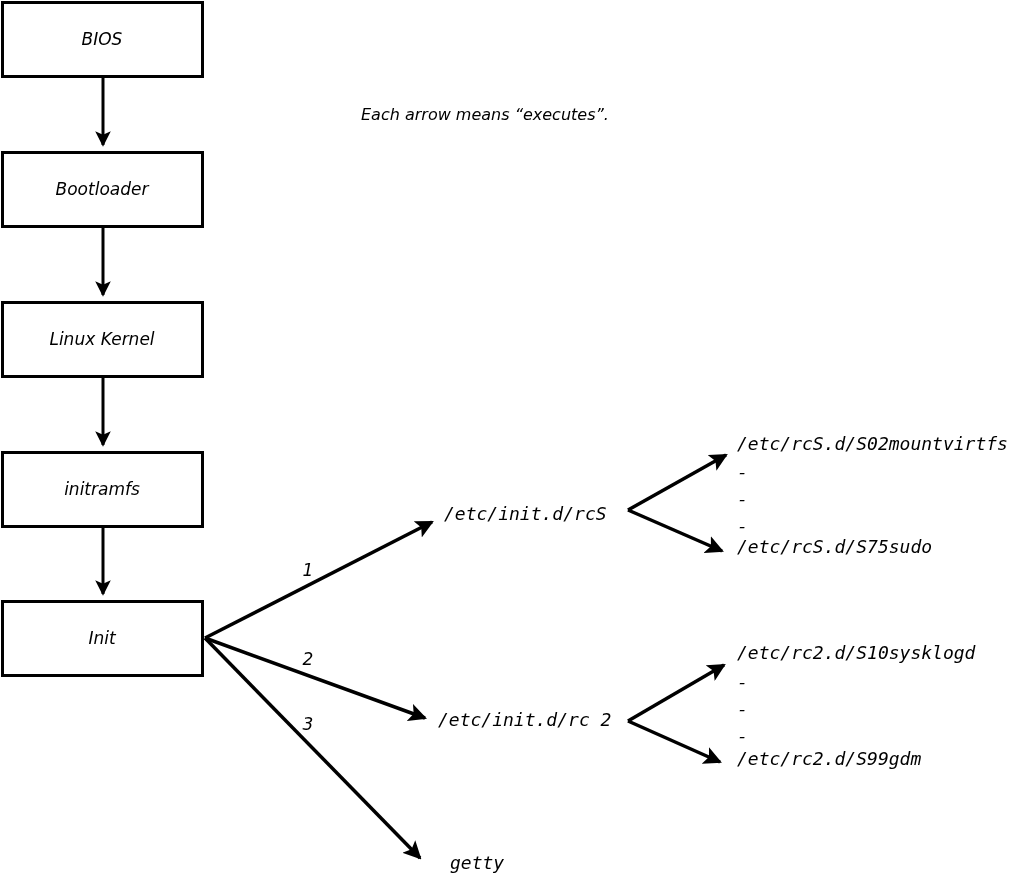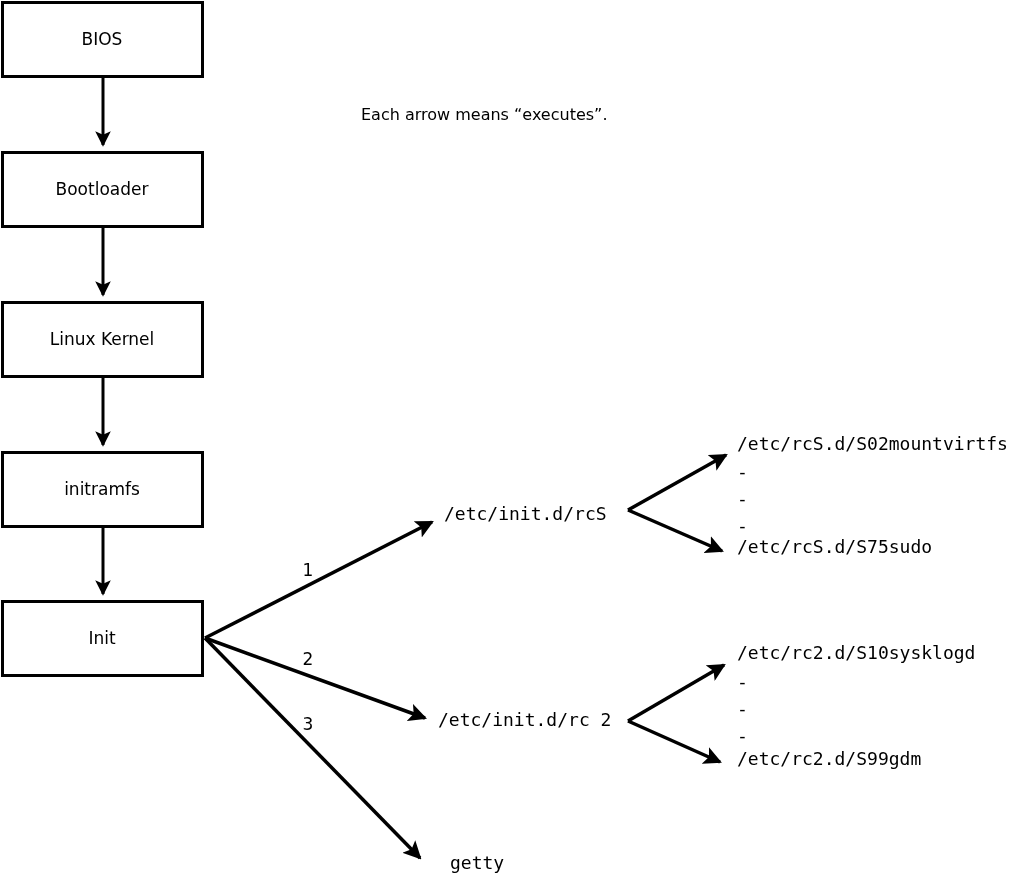--- a/index.html
+++ b/index.html
@@ -14,20 +14,21 @@
     position: relative;
     overflow: hidden;
     font-family: "Liberation Sans", sans-serif;
   }
   #diagram-root {
     position: absolute;
     left: 0;
     top: 0;
     width: 973px;
     height: 875px;
+    font-style: italic;
   }
   svg#boot-diagram {
     display: block;
     width: 1024px;
     height: 875px;
   }
   .box-rect {
     fill: #ffffff;
     stroke: #000000;
     stroke-width: 3;

